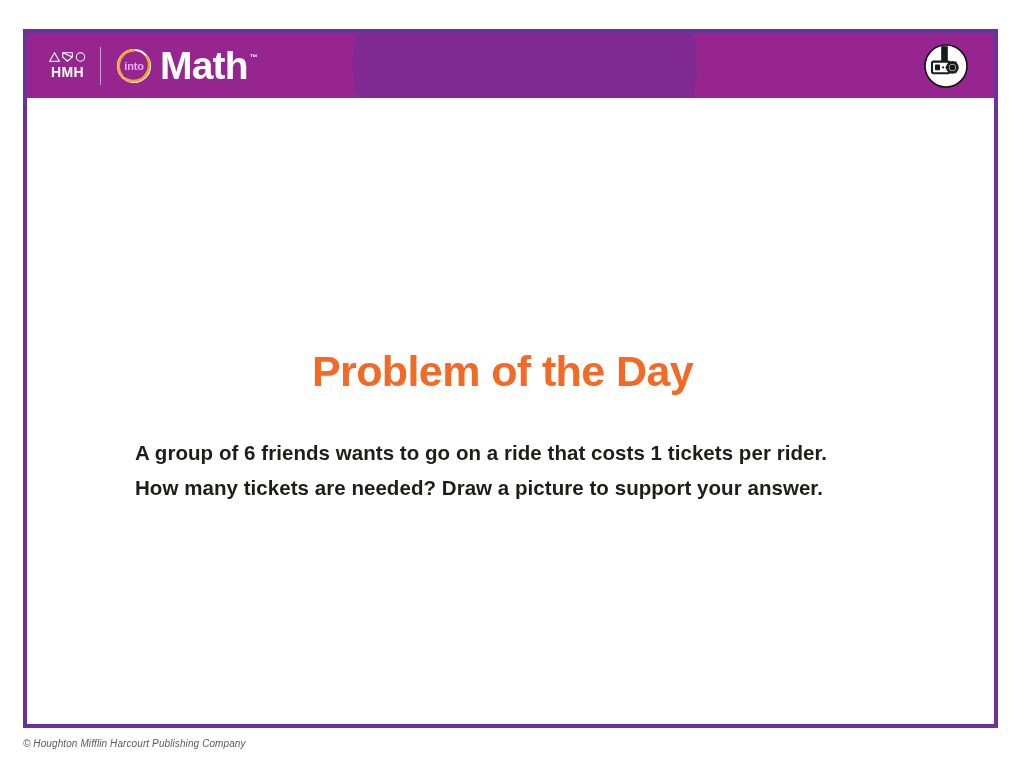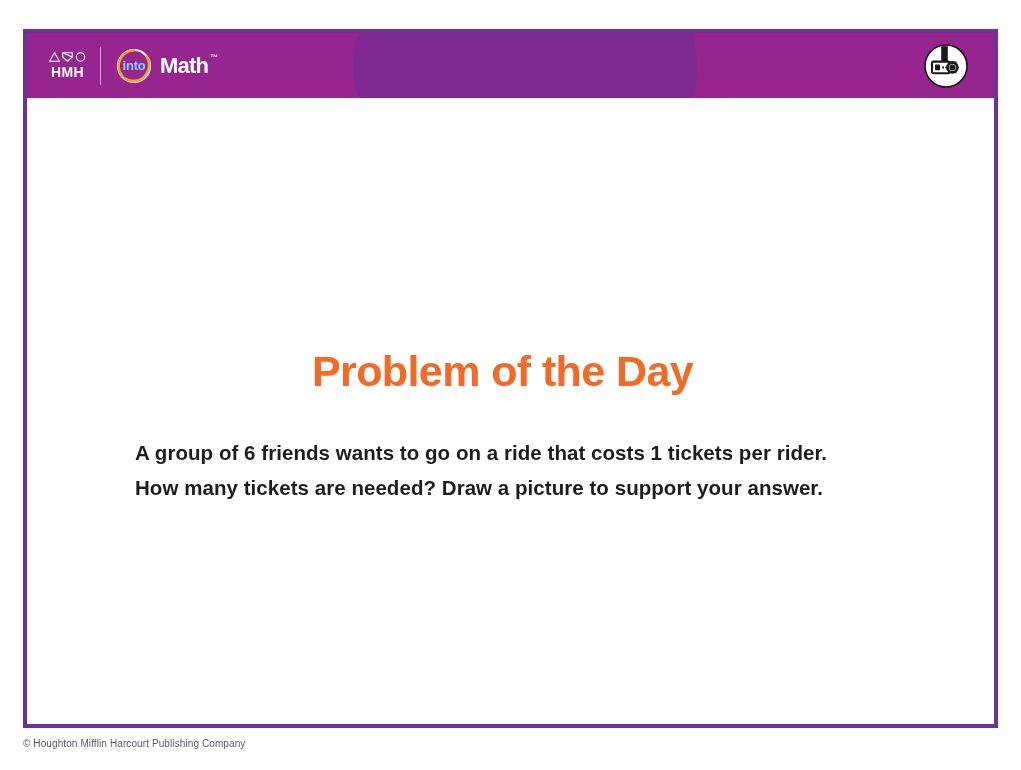--- a/index.html
+++ b/index.html
@@ -103,32 +103,32 @@
   }
   #into-badge-text {
     position: absolute;
     left: 0;
     top: 0;
     width: 38px;
     height: 38px;
     display: flex;
     align-items: center;
     justify-content: center;
-    color: #7dd3fc;
-    font-size: 13px;
+    color: #f0abfc;
+    font-size: 11px;
     font-weight: bold;
     letter-spacing: -0.2px;
   }
   #math-wordmark-wrap {
     display: flex;
     align-items: flex-start;
   }
   #math-wordmark {
     color: #ffffff;
-    font-size: 22px;
+    font-size: 39px;
     font-weight: bold;
     letter-spacing: -0.8px;
     line-height: 32px;
   }
   #math-tm {
     color: #ffffff;
     font-size: 8px;
     font-weight: bold;
     line-height: 12px;
     margin-left: 2px;
@@ -178,20 +178,21 @@
 
   
   #copyright-footer {
     position: absolute;
     left: 23px;
     top: 738px;
     color: #5A5A66;
     font-size: 10px;
     line-height: 12px;
     letter-spacing: 0.1px;
+    font-style: italic;
   }
 </style>
 </head>
 <body>
 
 <div id="slide-frame">
 
   <div id="app-header">
 
     <div class="header-deco-circle" id="deco-circle-1"></div>

